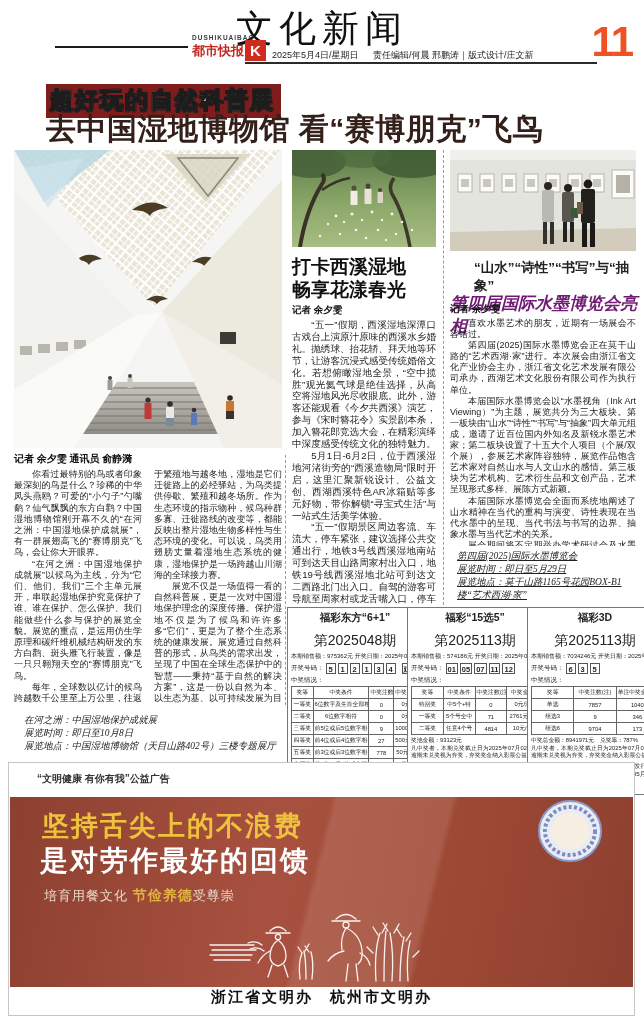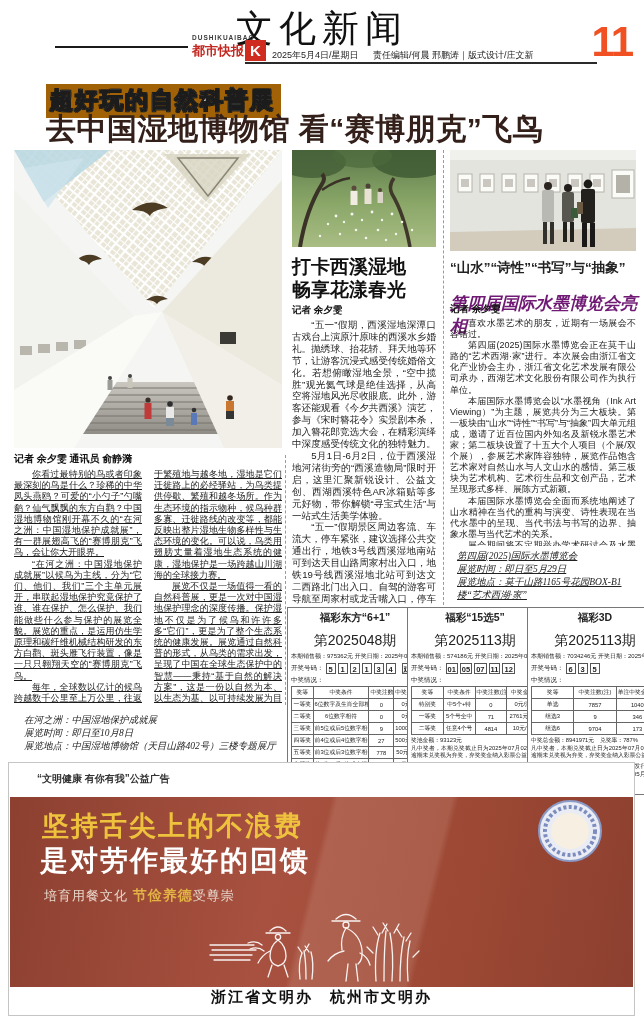--- a/index.html
+++ b/index.html
@@ -16,47 +16,47 @@
                 letter-spacing:1px; color:#3a3a3a; }
   .brand-cn   { position:absolute; left:192px; top:42px; font-size:13px; font-weight:900; color:#c4271f; }
   .k-box      { position:absolute; left:245px; top:40px; width:21px; height:21px; background:#cf2b1e;
                 color:#fff; font-weight:900; font-size:15px; text-align:center; line-height:21px; }
   .mast-info  { position:absolute; left:272px; top:49px; font-size:9px; color:#222; white-space:nowrap; }
   .mast-info .sep { margin:0 6px; }
   .page-no    { position:absolute; right:12px; top:18px; font-size:42px; font-weight:900;
                 color:#f05022; letter-spacing:-2px; }
 
   
-  .kicker { position:absolute; left:46px; top:84px; background:#a16207; padding:1px 6px 2px 4px;
+  .kicker { position:absolute; left:46px; top:84px; background:#7f1d1d; padding:1px 6px 2px 4px;
             font-size:23px; font-weight:700; letter-spacing:2px; color:#fff;
             -webkit-text-stroke:1.1px #1c1c1c;
             text-shadow:-1px -1px 0 #1c1c1c, 1px -1px 0 #1c1c1c, -1px 1px 0 #1c1c1c, 1px 1px 0 #1c1c1c; }
   .headline { position:absolute; left:46px; top:109px; font-size:30px; font-weight:900;
               letter-spacing:.5px; color:#33201a; white-space:nowrap; }
 
   
   .photo { position:absolute; overflow:hidden; }
   .byline { font-weight:bold; font-size:10px; color:#111; }
   .bodytext { font-size:9px; line-height:11.2px; text-align:justify; color:#1c1c1c; overflow:hidden; }
   .bodytext p { text-indent:2em; margin:0; }
-  .two-col { column-count:2; column-gap:12px; column-fill:auto;text-decoration:underline; }
+  .two-col { column-count:2; column-gap:12px; column-fill:auto; }
   .infobox { font-style:italic; font-family:"Liberation Serif","DejaVu Serif",serif;
              font-size:9.5px; line-height:13px; color:#222; }
   .vdash { position:absolute; width:0; border-left:1px dashed #9a9a9a; }
 
   .pos-byline1 { position:absolute; left:14px; top:452px; }
   .pos-body1  { position:absolute; left:14px; top:469px; width:268px; height:241px; }
   .pos-info1  { position:absolute; left:24px; top:714px; width:258px; }
 
   .mid-title { position:absolute; left:292px; top:255px; font-size:19px; font-weight:900;
                line-height:23px; color:#111; }
   .pos-byline2 { position:absolute; left:292px; top:304px; font-size:9.5px; }
   .pos-body2 { position:absolute; left:292px; top:319px; width:144px; height:287px; font-size:9.6px; line-height:11.9px; }
 
-  .right-kicker { position:absolute; left:450px; top:259px; font-size:13.5px; font-weight:700; color:#222; }
+  .right-kicker { position:absolute; left:474px; top:259px; font-size:13.5px; font-weight:700; color:#222; }
   .right-title  { position:absolute; left:450px; top:292px; font-size:17px; font-weight:900; color:#701a75;font-style:italic; }
   .pos-byline3 { position:absolute; left:450px; top:303px; font-size:9.5px; }
   .pos-body3 { position:absolute; left:450px; top:318px; width:186px; height:228px; font-size:9px; line-height:11.1px; }
   .pos-info3 { position:absolute; left:457px; top:550px; width:180px;text-decoration:underline; }
 
   
   .lotto { position:absolute; top:607px; height:188px; width:136px; border:1px solid #777;
            background:#fff; padding:3px 3px 2px 3px; font-size:6.5px; color:#222; overflow:hidden; }
   .lotto .lt-title { text-align:center; font-size:10.5px; font-weight:900; }
   .lotto .lt-issue { text-align:center; font-size:14px; margin-top:7px; }

